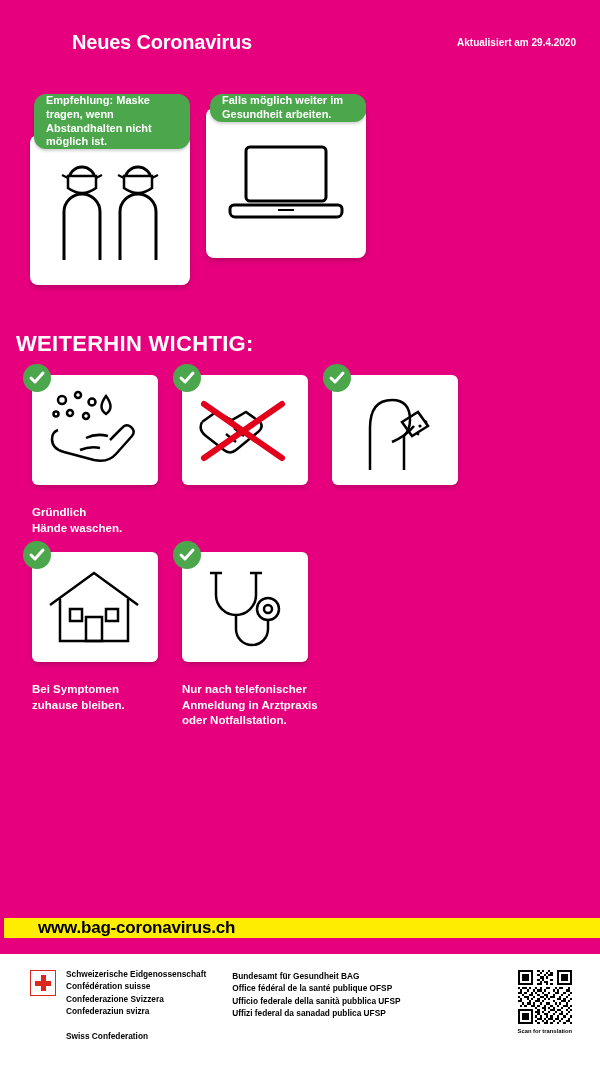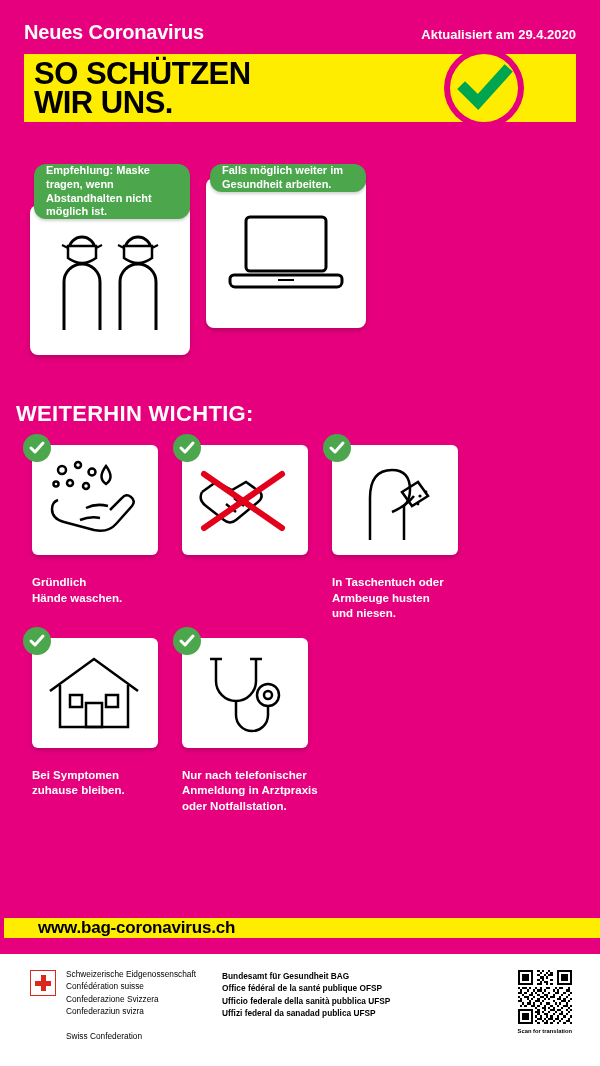--- a/index.html
+++ b/index.html
@@ -11,37 +11,38 @@
     height: 1066px;
     background: #E6007E;
     font-family: "Liberation Sans", sans-serif;
     overflow: hidden;
     position: relative;
   }
 
   
   .header {
     position: relative;
-    padding: 22px 24px 0 24px;
+    padding: 32px 24px 0 24px;
+    margin-left: 48px;
   }
   .header-row {
     display: flex;
     align-items: flex-start;
     justify-content: space-between;
   }
   .kicker {
     color: #ffffff;
     font-size: 20px;
     font-weight: bold;
     letter-spacing: -0.2px;
     line-height: 1;
   }
   .updated {
     color: #ffffff;
-    font-size: 13px;
+    font-size: 10px;
     font-weight: bold;
     padding-top: 5px;
   }
   .title-band {
     margin-top: 12px;
     background: #FFED00;
     height: 68px;
     width: 100%;
     position: relative;
     display: flex;
@@ -206,20 +207,21 @@
     margin-top: 2px;
     flex: none;
   }
   .swiss-flag .cross-v, .swiss-flag .cross-h { position: absolute; background: #DA291C; }
   .flag-border { position:absolute; inset:0; border: 1.5px solid #DA291C; }
   .confed {
     margin-left: 10px;
     font-size: 8.3px;
     line-height: 1.5;
     color: #000000;
+    font-weight: bold;
   }
   .confed .sc {
     margin-top: 12px;
   }
   .bag {
     margin-left: 26px;
     font-size: 8.3px;
     font-weight: bold;
     line-height: 1.5;
     color: #000000;
@@ -243,30 +245,20 @@
     color: #000;
   }
 </style>
 </head>
 <body>
 
 <div class="header">
   <div class="header-row">
     <div class="kicker">Neues Coronavirus</div>
     <div class="updated">Aktualisiert am 29.4.2020</div>
-  </div>
-  <div class="title-band">
-    <div class="title-text">SO SCHÜTZEN
-WIR UNS.</div>
-    <div class="check-badge">
-      <svg width="74" height="74" viewBox="0 0 74 74">
-        <circle cx="37" cy="37" r="34" fill="#FFED00"></circle>
-        <path d="M18 38 L31 51 L58 21" fill="none" stroke="#00A54F" stroke-width="11" stroke-linecap="square" stroke-linejoin="miter"></path>
-      </svg>
-    </div>
   </div>
 </div>
 
 <div class="top-cards">
 
 
   <div class="card">
     <div class="card-pill">Empfehlung: Maske tragen, wenn Abstandhalten nicht möglich ist.</div>
     <div class="card-box">
       <svg width="140" height="120" viewBox="0 0 140 120">
@@ -370,23 +362,20 @@
           <path d="M52 60 q14 -6 22 -16"></path>
           <path d="M62 40 l16 -10 l10 14 l-16 10 z"></path>
         </g>
         <g fill="#000">
           <circle cx="80" cy="44" r="1.6"></circle>
             <circle cx="86" cy="40" r="1.4"></circle>
             <circle cx="78" cy="52" r="1.4"></circle>
         </g>
       </svg>
     </div>
-    <div class="tile-caption">In Taschentuch oder
-Armbeuge husten
-und niesen.</div>
   </div>
 
   <div class="grid-item">
     <div class="tile">
       <div class="tile-check">
         <svg width="18" height="18" viewBox="0 0 18 18">
             <path d="M3 9 L7 13 L15 4" fill="none" stroke="#fff" stroke-width="3" stroke-linecap="round" stroke-linejoin="round"></path>
           </svg>
       </div>
       <svg width="110" height="96" viewBox="0 0 110 96">

